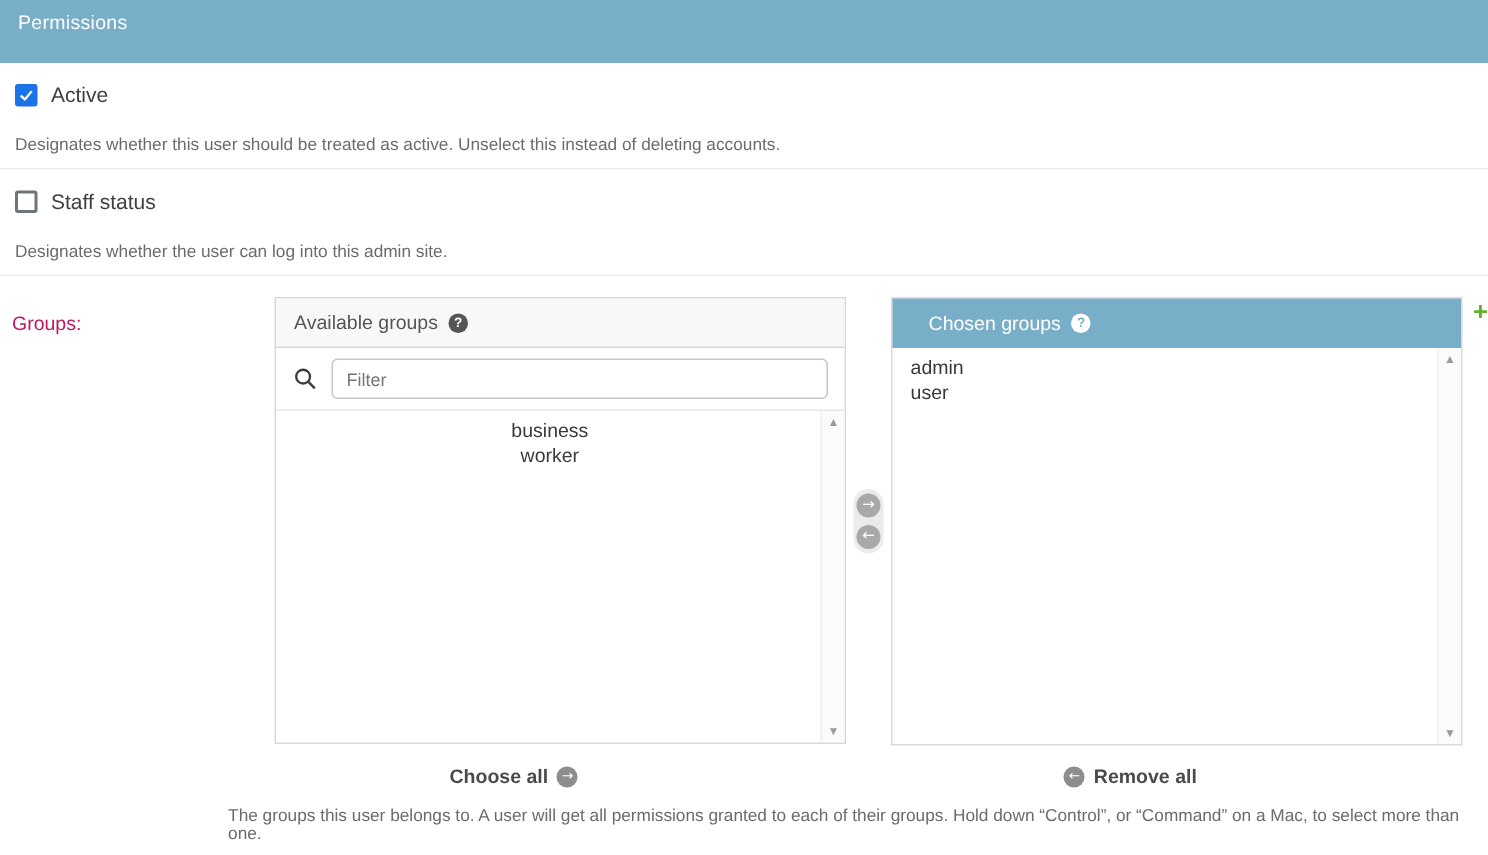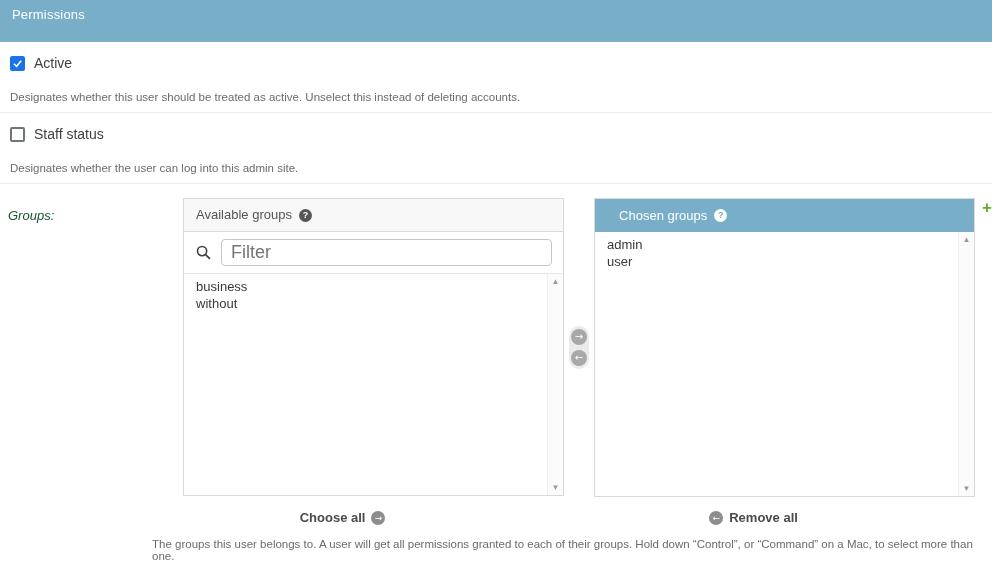--- a/index.html
+++ b/index.html
@@ -20,21 +20,21 @@
     flex: 0 0 auto;
   }
   .checkbox svg { display: none; }
   .checkbox.checked { background: #1a73e8; border-color: #1a73e8; }
   .checkbox.checked svg { display: block; }
   .cb-label { font-size: 14px; color: #404040; }
   .field-help { font-size: 11.5px; color: #6b6b6b; margin-top: 20px; }
 
   
   .groups-field { display: flex; padding: 14px 0 0 8px; align-items: flex-start; }
-  .groups-label { width: 172px; font-size: 13px; color: #14532d; padding-top: 10px; font-style: italic; }
+  .groups-label { width: 172px; font-size: 13px; color: #be185d; padding-top: 10px; }
   .selector-col { }
   .selector-row { display: flex; align-items: flex-start; margin-left: 31px; }
 
   .panel { width: 381px; border: 1px solid #d9d9d9; background: #fff; }
   .panel-header {
     height: 33px; line-height: 32px; font-size: 13px; padding: 0 12px;
     display: flex; align-items: center; gap: 7px;
   }
   .panel-header.light { background: #f8f8f8; color: #555; border-bottom: 1px solid #d9d9d9; }
   .panel-header.blue { background: #79aec8; color: #fff; padding-left: 24px; }
@@ -47,27 +47,27 @@
   .help-icon.dark { background: #555; color: #fff; }
   .help-icon.light { background: #fff; color: #79aec8; }
 
   .filter-row {
     height: 42px; display: flex; align-items: center; gap: 9px;
     padding: 0 11px; border-bottom: 1px solid #e7e7e7;
   }
   .filter-row svg { flex: 0 0 auto; }
   .filter-input {
     flex: 1; height: 27px; border: 1px solid #c6c6c6; border-radius: 4px;
-    padding: 0 9px; font-size: 18px; color: #333; outline: none;
+    padding: 0 9px; font-size: 12px; color: #333; outline: none;
     font-family: "Liberation Sans", sans-serif;
   }
   .filter-input::placeholder { color: #757575; }
 
   .list { position: relative; font-size: 13px; color: #38393b; overflow: hidden; }
-  .list.available { height: 221px; }
+  .list.available { height: 221px; text-align: center; }
   .list.chosen { height: 264px; }
   .list-items { padding: 4px 26px 0 12px; }
   .list-option { line-height: 17px; cursor: default; }
 
   .scrollbar {
     position: absolute; top: 0; right: 0; bottom: 0; width: 16px;
     background: #fbfbfb; border-left: 1px solid #f0f0f0;
     display: flex; flex-direction: column; justify-content: space-between;
     align-items: center; padding: 3px 0; font-size: 8px; color: #9a9a9a;
   }
@@ -150,21 +150,21 @@
           <div class="filter-row">
             <svg width="17" height="17" viewBox="0 0 24 24">
               <circle cx="10" cy="10" r="6.5" fill="none" stroke="#3c4043" stroke-width="2.2"></circle>
               <line x1="15" y1="15" x2="21" y2="21" stroke="#3c4043" stroke-width="2.4"></line>
             </svg>
             <input class="filter-input" type="text" placeholder="Filter" style="">
           </div>
           <div class="list available">
             <div class="list-items">
                 <div class="list-option">business</div>
-                <div class="list-option">without</div>
+                <div class="list-option">worker</div>
               </div>
             <div class="scrollbar">
               <span>▲</span>
               <span>▼</span>
             </div>
           </div>
         </div>
 
         <div class="mover">
           <div class="mover-pill">

